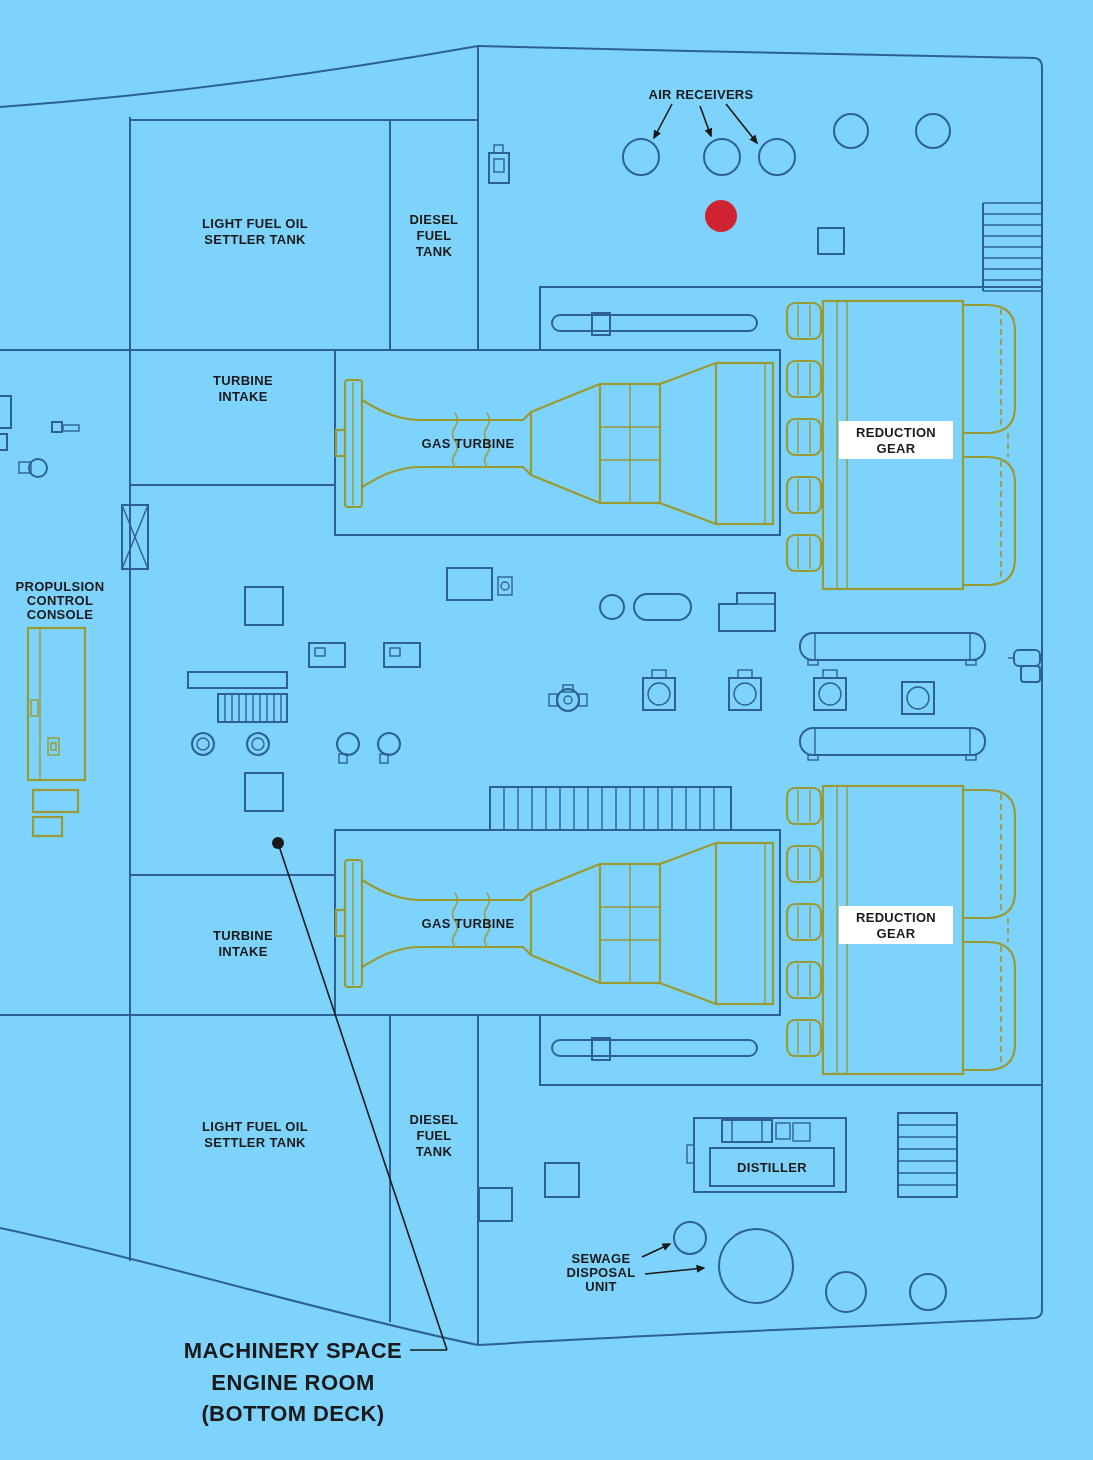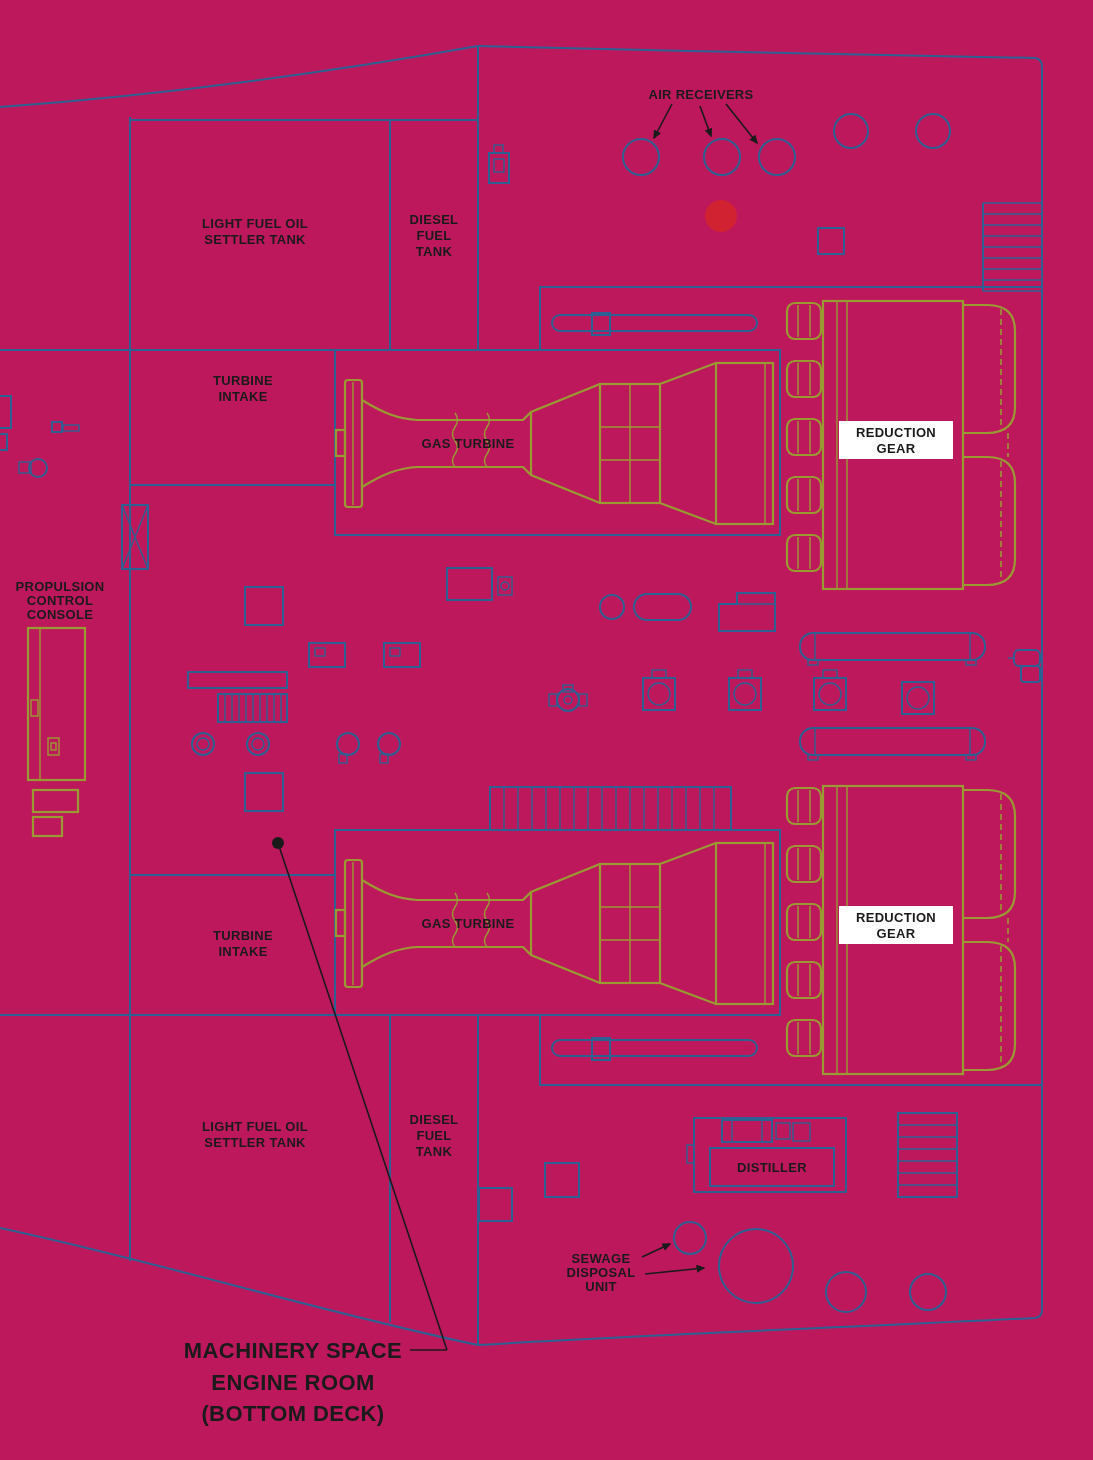--- a/index.html
+++ b/index.html
@@ -1,16 +1,16 @@
 <!DOCTYPE html>
 <html style="--line-blue: #2e6193; --machine-olive: #9a9a32; --marker-red: #d12232; --ink: #1a1a1a; --background: #ffffff;"><head>
 <meta charset="utf-8">
 <style>
   html,body{margin:0;padding:0;background:#ffffff;}
-  .stage{width:1093px;height:1460px;position:relative;background:#be185d;overflow:hidden;}
+  .stage{width:1093px;height:1460px;position:relative;background:#7dd3fc;overflow:hidden;}
   svg{display:block;}
   .blue{stroke:var(--line-blue,#2e6193);fill:none;stroke-width:2;}
   .blue-thin{stroke:var(--line-blue,#2e6193);fill:none;stroke-width:1.4;}
   .olive{stroke:var(--machine-olive,#9a9a32);fill:none;stroke-width:2.2;}
   .olive-thin{stroke:var(--machine-olive,#9a9a32);fill:none;stroke-width:1.4;}
   .black{stroke:var(--ink,#1a1a1a);stroke-width:1.6;fill:none;}
   .dot-red{fill:var(--marker-red,#d12232);stroke:none;}
   .dot-black{fill:var(--ink,#1a1a1a);stroke:none;}
   .whitebg{fill:#ffffff;stroke:none;}
   .dashed{stroke-dasharray:6 4;stroke-width:1.6;}

